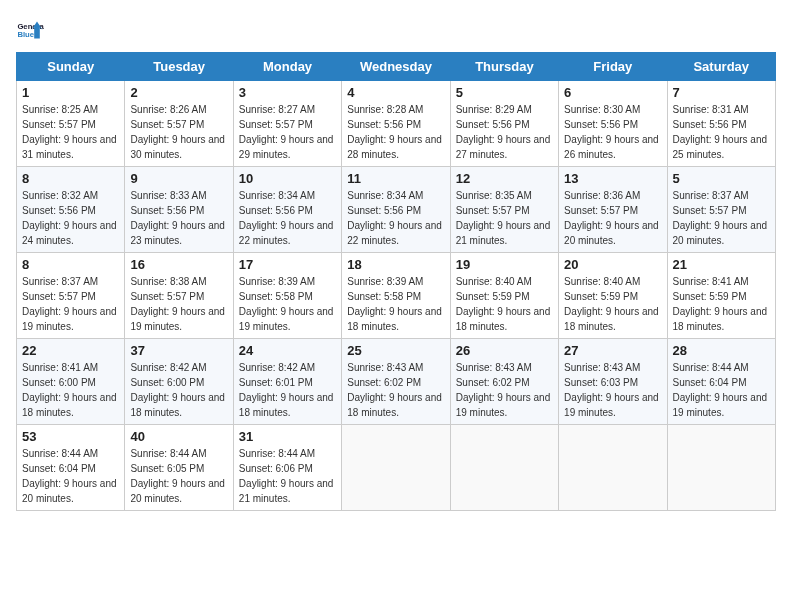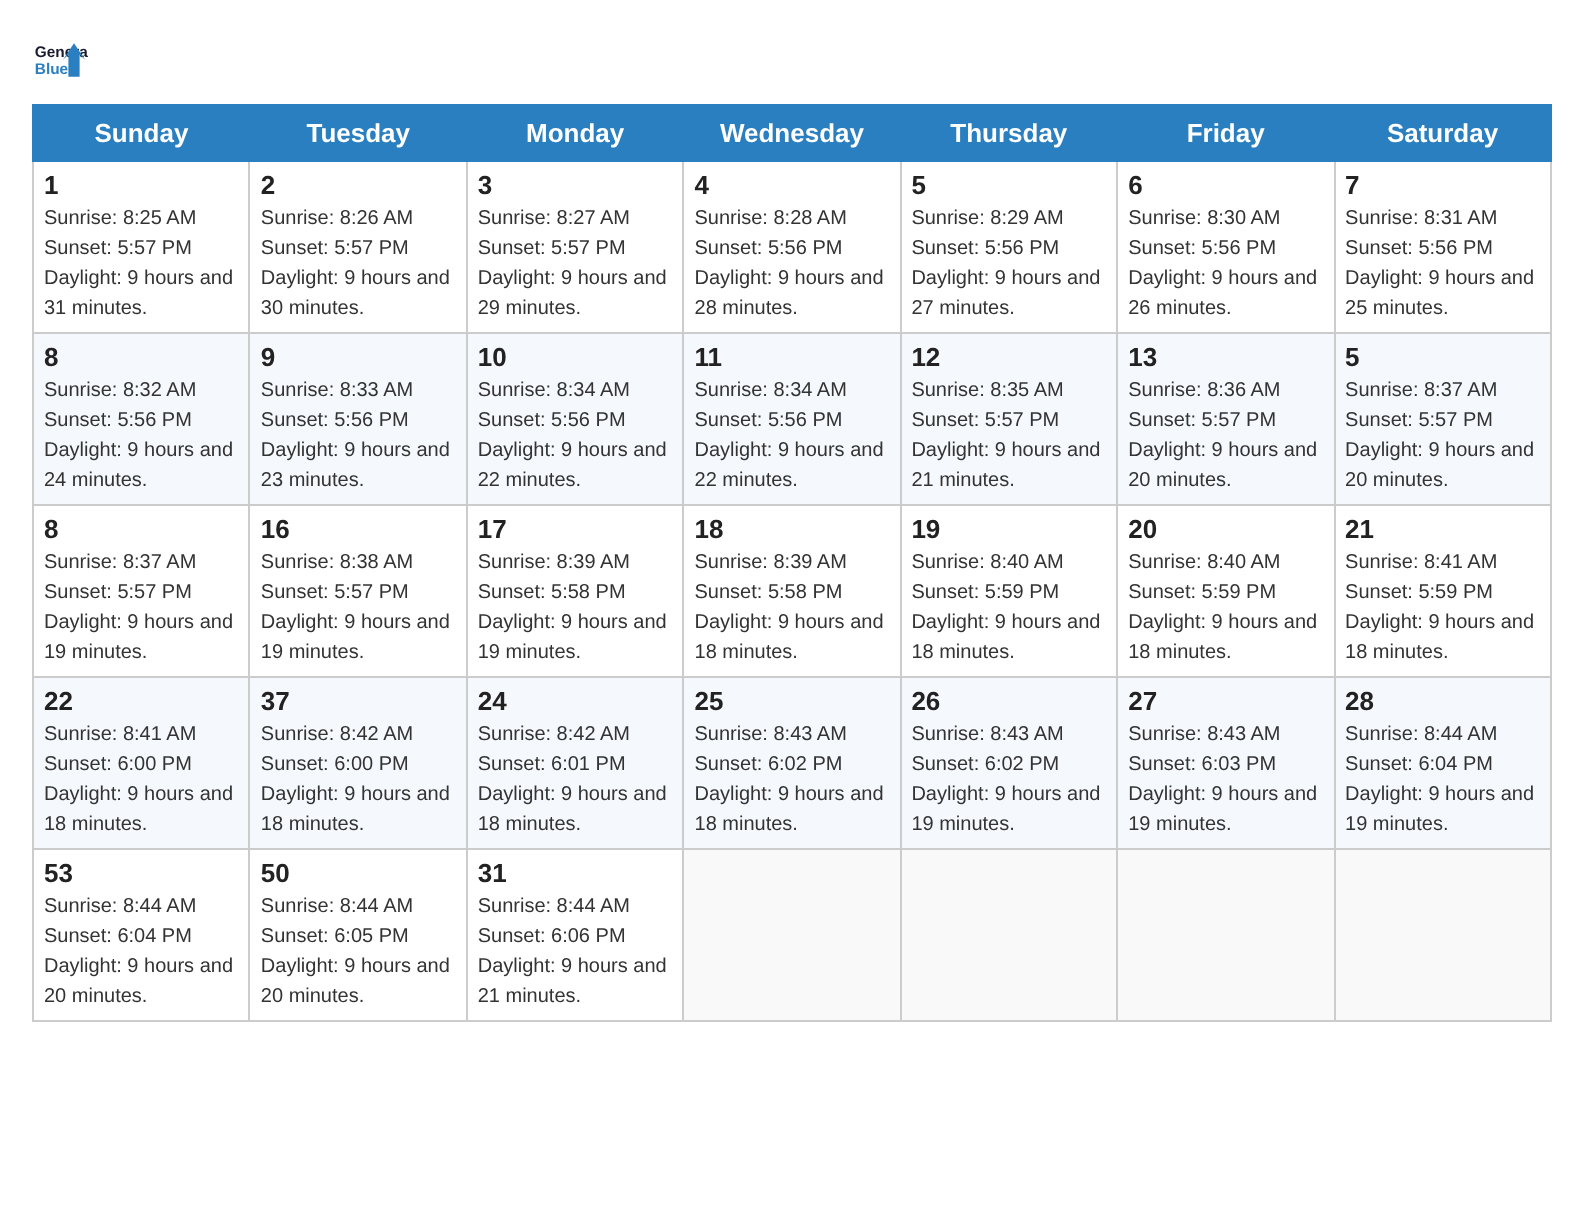--- a/index.html
+++ b/index.html
@@ -244,21 +244,21 @@
           <span class="day-number">28</span>
           <div class="day-info">Sunrise: 8:44 AM<br>Sunset: 6:04 PM<br>Daylight: 9 hours and 19 minutes.</div>
         </td>
       </tr>
       <tr>
         <td>
           <span class="day-number">53</span>
           <div class="day-info">Sunrise: 8:44 AM<br>Sunset: 6:04 PM<br>Daylight: 9 hours and 20 minutes.</div>
         </td>
         <td>
-          <span class="day-number">50</span>
+          <span class="day-number">40</span>
           <div class="day-info">Sunrise: 8:44 AM<br>Sunset: 6:05 PM<br>Daylight: 9 hours and 20 minutes.</div>
         </td>
         <td>
           <span class="day-number">31</span>
           <div class="day-info">Sunrise: 8:44 AM<br>Sunset: 6:06 PM<br>Daylight: 9 hours and 21 minutes.</div>
         </td>
         <td class="empty-cell"></td>
         <td class="empty-cell"></td>
         <td class="empty-cell"></td>
         <td class="empty-cell"></td>

